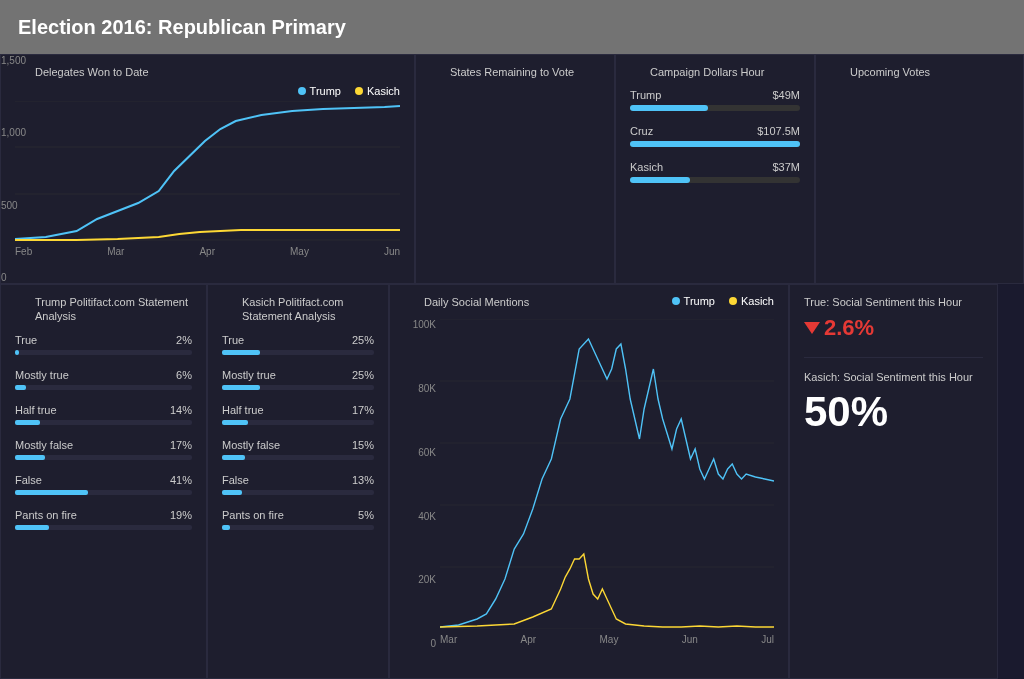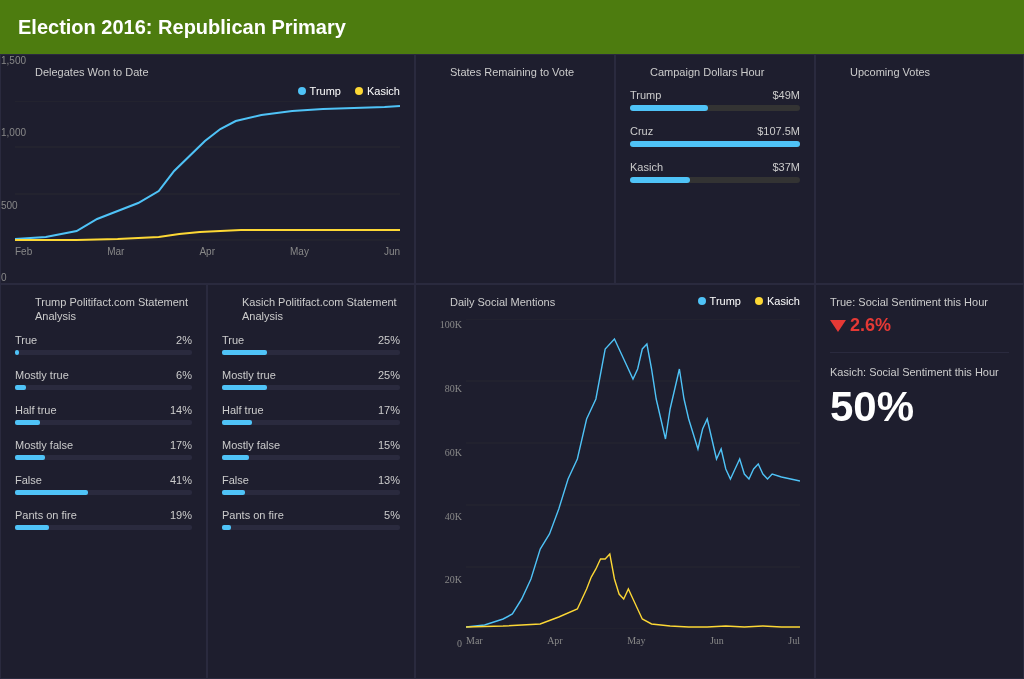--- a/index.html
+++ b/index.html
@@ -6,21 +6,21 @@
     body {
       background: #1a1a2e;
       color: #ffffff;
       font-family: Arial, sans-serif;
       width: 1024px;
       height: 679px;
       overflow: hidden;
       font-size: 12px;
     }
     .header {
-      background: #4d7c0f;
+      background: #737373;
       padding: 12px 18px;
       font-size: 20px;
       font-weight: bold;
       color: #fff;
       height: 54px;
       display: flex;
       align-items: center;
     }
     .panel {
       background: #1e1e2e;
@@ -135,21 +135,21 @@
       margin-bottom: 6px;
     }
     .sentiment-percent-large {
       font-size: 42px;
       font-weight: bold;
       color: #fff;
       line-height: 1;
       margin-bottom: 4px;
     }
     .sentiment-change {
-      font-size: 18px;
+      font-size: 22px;
       font-weight: bold;
       color: #e53935;
       display: flex;
       align-items: center;
       gap: 4px;
     }
     .triangle-down {
       width: 0;
       height: 0;
       border-left: 8px solid transparent;
@@ -318,21 +318,21 @@
           <span>19%</span>
         </div>
         <div class="pf-bar-bg">
             <div class="pf-bar" style="width:19%;"></div>
           </div>
       </div>
 
     </div>
   </div>
 
-  <div class="panel" style="width:208px; flex-shrink:0;">
+  <div class="panel" style="width:182px; flex-shrink:0;">
     <div class="panel-title">Kasich Politifact.com Statement Analysis</div>
     <div style="margin-top:10px;">
 
       <div class="pf-row">
         <div class="pf-row-header">
           <span>True</span>
           <span>25%</span>
         </div>
         <div class="pf-bar-bg">
             <div class="pf-bar" style="width:25%;"></div>
@@ -393,21 +393,21 @@
   </div>
 
   <div class="panel" style="width:400px; flex-shrink:0;">
     <div style="display:flex; justify-content:space-between; align-items:flex-start;">
       <div class="panel-title">Daily Social Mentions</div>
       <div class="legend">
         <span><span class="legend-dot dot-trump"></span><span>Trump</span></span>
         <span><span class="legend-dot dot-kasich"></span><span>Kasich</span></span>
       </div>
     </div>
-    <div style="display:flex; height:330px; margin-top:4px;font-family:Liberation Serif, serif;">
+    <div style="display:flex; height:330px; margin-top:4px;">
       <div style="display:flex; flex-direction:column; justify-content:space-between; font-size:10px; color:#888; width:36px; text-align:right; padding-right:4px;">
         <span>100K</span>
         <span>80K</span>
         <span>60K</span>
         <span>40K</span>
         <span>20K</span>
         <span>0</span>
       </div>
       <div style="flex:1; position:relative;">
         <svg width="100%" height="310" viewBox="0 0 360 310" preserveAspectRatio="none">

